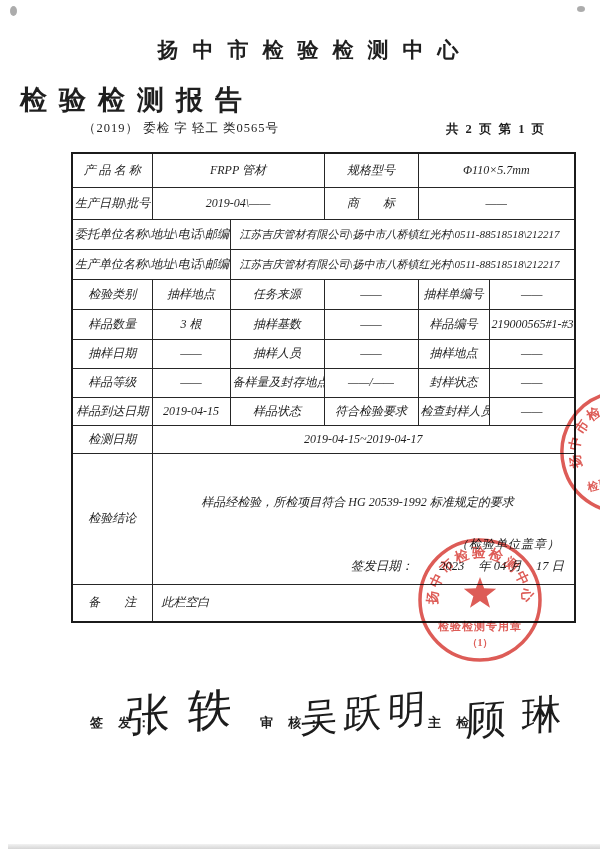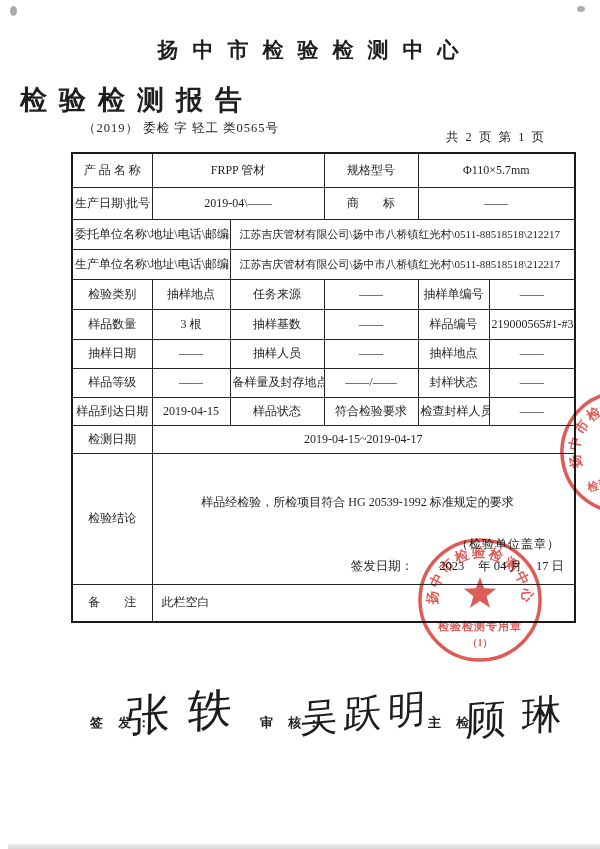--- a/index.html
+++ b/index.html
@@ -24,33 +24,33 @@
     position:absolute;left:0;top:36px;width:100%;
     text-align:center;font-size:21px;font-weight:700;
     letter-spacing:14px;text-indent:14px;
   }
   .report-title{
     position:absolute;left:0;top:82px;width:100%;
     text-align:left;font-size:27px;font-weight:700;
     letter-spacing:12px;text-indent:12px;
   }
   .doc-no{position:absolute;left:75px;top:120px;font-size:12.5px;letter-spacing:1px;}
-  .page-info{position:absolute;right:62px;top:129px;font-size:12.5px;letter-spacing:2px;}
+  .page-info{position:absolute;right:62px;top:121px;font-size:12.5px;letter-spacing:2px;font-weight:bold;}
 
   
   table.report{
     position:absolute;left:63px;top:152px;
     width:503px;border-collapse:collapse;table-layout:fixed;
     font-size:12px;
   }
   table.report td{
     border:1px solid #262626;
     text-align:center;vertical-align:middle;
     padding:1px 2px;
-    overflow:hidden;white-space:nowrap;
+    overflow:hidden;white-space:nowrap;font-style:italic;
   }
   table.report{border:2px solid #1b1b1b;}
   table.report td.left{text-align:left;padding-left:9px;}
   table.report td.small{font-size:12px;letter-spacing:0;text-align:center;}
   table.report td.co{font-size:11px;}
   td.concl-cell{position:relative;white-space:normal;vertical-align:top;text-align:left;}
   .concl-text{position:absolute;left:20px;top:40px;width:370px;font-size:12px;}
   .seal-note{position:absolute;right:14px;top:82px;font-size:12px;letter-spacing:1px;}
   .issue-line{position:absolute;right:10px;top:104px;font-size:12.5px;}
   .issue-line .sp{display:inline-block;width:26px;}

